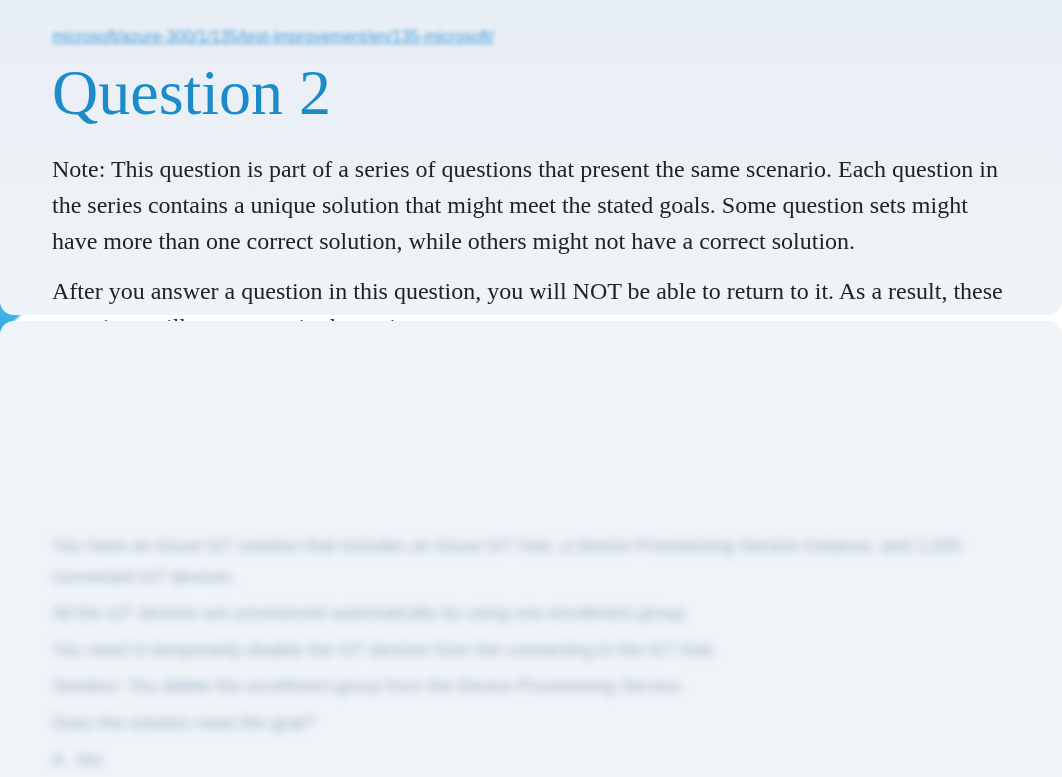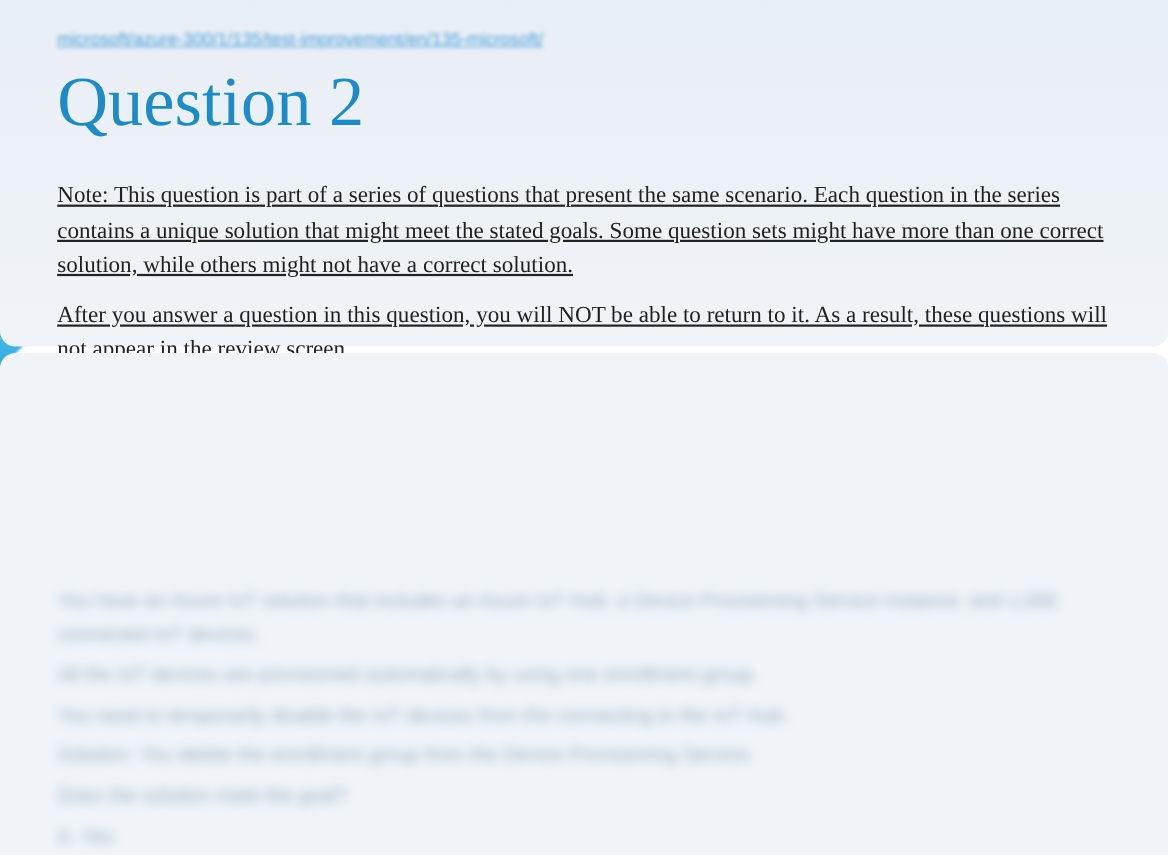--- a/index.html
+++ b/index.html
@@ -35,25 +35,24 @@
     }
     .question-title {
       color: #1c8cc9;
       font-size: 64px;
       font-weight: 400;
       font-family: Georgia, serif;
       margin-top: 4px;
     }
     .note-text {
       color: #222;
-      font-size: 21px;
+      font-size: 24px;
       line-height: 1.5;
       font-family: Georgia, serif;
-      margin-top: 32px;
-      text-decoration: underline;
+      margin-top: 21px;
     }
     .note-text p {
       margin-bottom: 14px;
     }
     .lower-panel {
       background: #f0f4f8;
       border-radius: 14px;
       margin-top: 6px;
       height: 510px;
       width: 100%;

